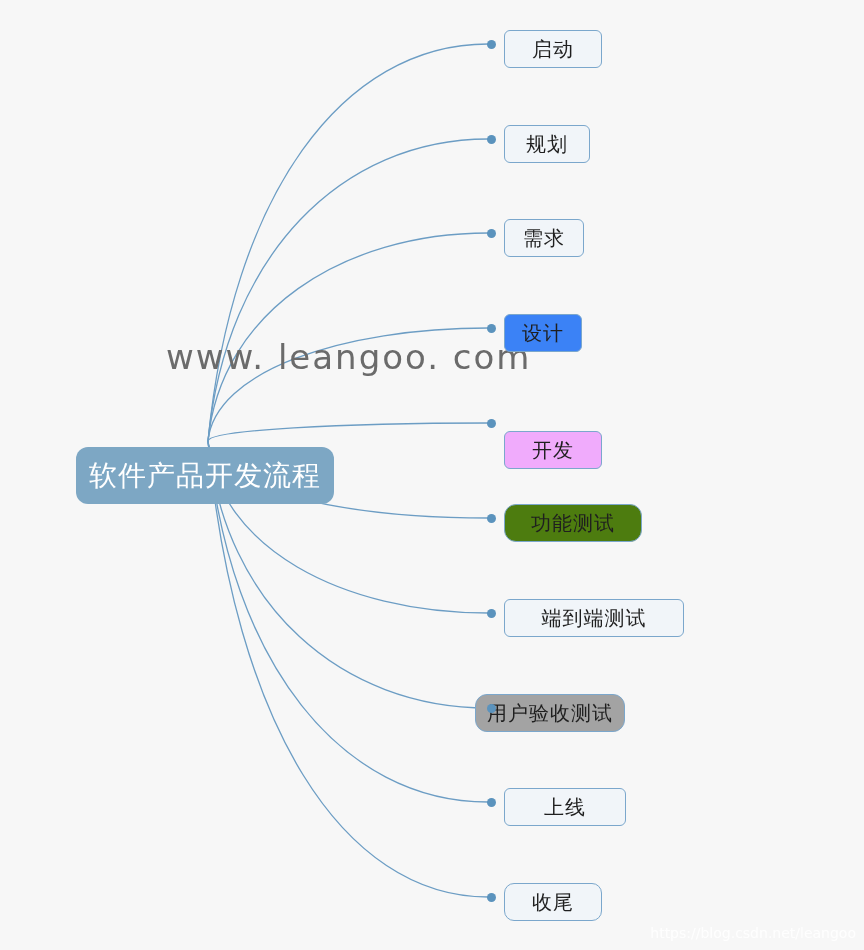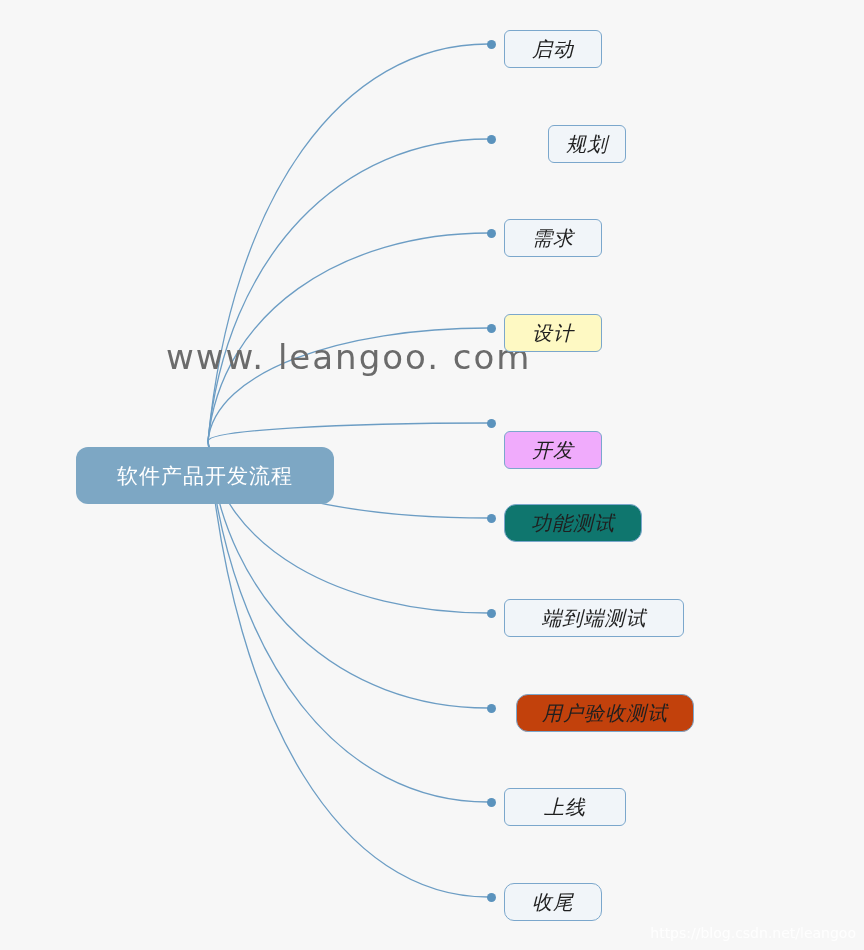--- a/index.html
+++ b/index.html
@@ -66,38 +66,37 @@
     box-sizing: border-box;
     background: #7da7c4;
     border-radius: 12px;
     z-index: 4;
     display: flex;
     align-items: center;
     justify-content: center;
   }
   .root-label {
     color: #ffffff;
-    font-size: 21px;
+    font-size: 28px;
     letter-spacing: 1px;
     font-family: "DejaVu Sans", "Liberation Sans", sans-serif;
     white-space: nowrap;
   }
   .leaf-node {
     position: absolute;
     box-sizing: border-box;
     height: 38px;
     background: #f1f5f9;
     border: 1px solid #7ba7cc;
     border-radius: 6px;
     z-index: 3;
     display: flex;
     align-items: center;
     justify-content: center;
     padding: 0 4px;
-    font-style: italic;
   }
   .leaf-node.pill {
     border-radius: 12px;
   }
   .leaf-label {
     color: #1f1f1f;
     font-size: 20px;
     letter-spacing: 1px;
     font-family: "DejaVu Sans", "Liberation Sans", sans-serif;
     white-space: nowrap;
@@ -134,45 +133,45 @@
   <div class="root-node">
     <span class="root-label">软件产品开发流程</span>
   </div>
 
   <div id="leaf-layer">
       <div class="leaf-dot" style="left: 487px; top: 40px; background: rgb(91, 147, 189);"></div>
       <div class="leaf-node" style="left: 504px; top: 30px; width: 98px; background: rgb(241, 245, 249); border-color: rgb(123, 167, 204);">
         <span class="leaf-label">启动</span>
       </div>
       <div class="leaf-dot" style="left: 487px; top: 135px; background: rgb(91, 147, 189);"></div>
-      <div class="leaf-node" style="left: 504px; top: 125px; width: 78px; background: rgb(241, 245, 249); border-color: rgb(123, 167, 204); margin-left: 44px;">
+      <div class="leaf-node" style="left: 504px; top: 125px; width: 86px; background: rgb(241, 245, 249); border-color: rgb(123, 167, 204);">
         <span class="leaf-label">规划</span>
       </div>
       <div class="leaf-dot" style="left: 487px; top: 229px; background: rgb(91, 147, 189);"></div>
-      <div class="leaf-node" style="left: 504px; top: 219px; width: 98px; background: rgb(241, 245, 249); border-color: rgb(123, 167, 204);">
+      <div class="leaf-node" style="left: 504px; top: 219px; width: 80px; background: rgb(241, 245, 249); border-color: rgb(123, 167, 204);">
         <span class="leaf-label">需求</span>
       </div>
       <div class="leaf-dot" style="left: 487px; top: 324px; background: rgb(91, 147, 189);"></div>
-      <div class="leaf-node" style="left: 504px; top: 314px; width: 98px; background: #fef9c3; border-color: rgb(123, 167, 204);">
+      <div class="leaf-node" style="left: 504px; top: 314px; width: 78px; background: #3b82f6; border-color: rgb(123, 167, 204);">
         <span class="leaf-label">设计</span>
       </div>
       <div class="leaf-dot" style="left: 487px; top: 419px; background: rgb(91, 147, 189);"></div>
       <div class="leaf-node" style="left: 504px; top: 431px; width: 98px; background: #f0abfc; border-color: rgb(123, 167, 204);">
         <span class="leaf-label">开发</span>
       </div>
       <div class="leaf-dot" style="left: 487px; top: 514px; background: rgb(91, 147, 189);"></div>
-      <div class="leaf-node pill" style="left: 504px; top: 504px; width: 138px; background: #0f766e; border-color: rgb(123, 167, 204);">
+      <div class="leaf-node pill" style="left: 504px; top: 504px; width: 138px; background: #4d7c0f; border-color: rgb(123, 167, 204);">
         <span class="leaf-label">功能测试</span>
       </div>
       <div class="leaf-dot" style="left: 487px; top: 609px; background: rgb(91, 147, 189);"></div>
       <div class="leaf-node" style="left: 504px; top: 599px; width: 180px; background: rgb(241, 245, 249); border-color: rgb(123, 167, 204);">
         <span class="leaf-label">端到端测试</span>
       </div>
       <div class="leaf-dot" style="left: 487px; top: 704px; background: rgb(91, 147, 189);"></div>
-      <div class="leaf-node pill" style="left: 516px; top: 694px; width: 178px; background: #c2410c; border-color: rgb(123, 167, 204);">
+      <div class="leaf-node pill" style="left: 475px; top: 694px; width: 150px; background: #a3a3a3; border-color: rgb(123, 167, 204);">
         <span class="leaf-label">用户验收测试</span>
       </div>
       <div class="leaf-dot" style="left: 487px; top: 798px; background: rgb(91, 147, 189);"></div>
       <div class="leaf-node" style="left: 504px; top: 788px; width: 122px; background: rgb(241, 245, 249); border-color: rgb(123, 167, 204);">
         <span class="leaf-label">上线</span>
       </div>
       <div class="leaf-dot" style="left: 487px; top: 893px; background: rgb(91, 147, 189);"></div>
       <div class="leaf-node" style="left: 504px; top: 883px; width: 98px; background: rgb(241, 245, 249); border-color: rgb(123, 167, 204); border-radius: 10px;">
         <span class="leaf-label">收尾</span>
       </div>

